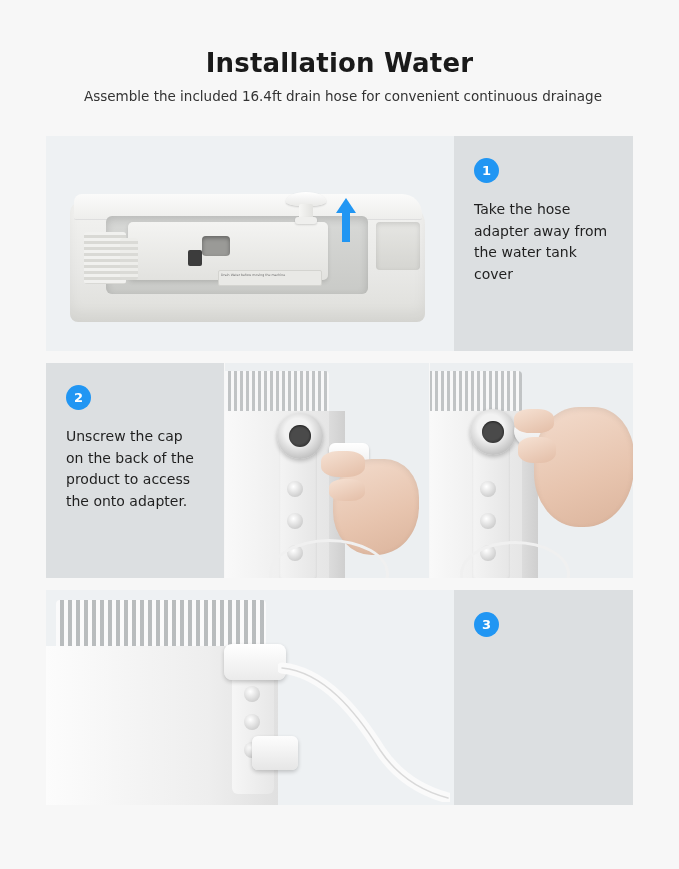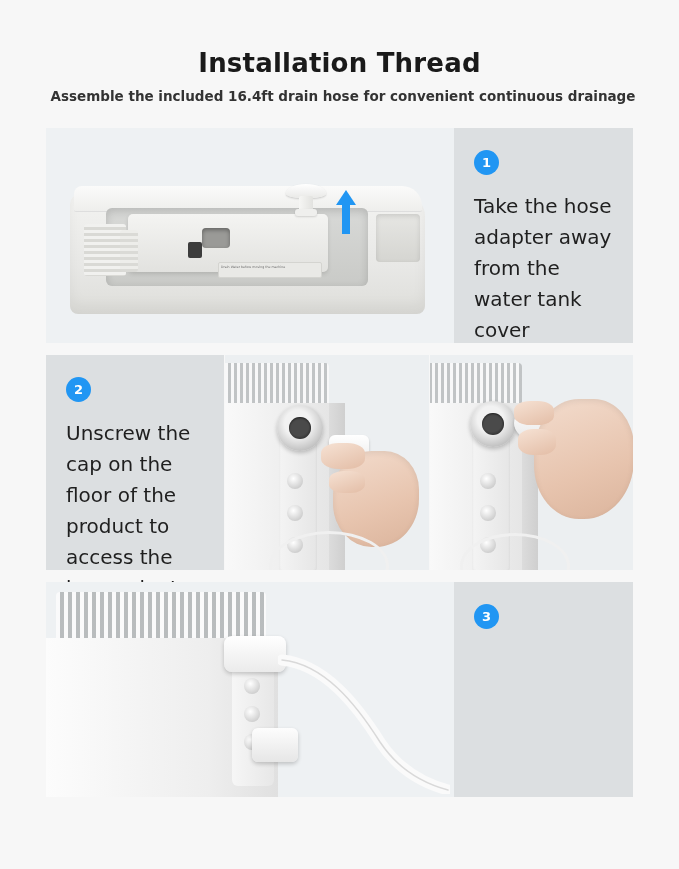--- a/index.html
+++ b/index.html
@@ -18,22 +18,22 @@
     font-size: 26px;
     font-weight: bold;
     letter-spacing: .2px;
     color:#1a1a1a;
     margin:0 0 10px 0;
     font-family: "DejaVu Sans", sans-serif;
   }
   .subtitle {
     font-size: 13.5px;
     color:#333;
-    margin:0;
-    font-weight: 700;
+    margin:8px;
+    font-weight: 400;
     padding-left: 7px;
   }
 
   .steps { padding: 24px 46px 0 46px; }
 
   .row { display:flex; width:100%; margin-bottom: 12px; }
   .row:last-child { margin-bottom:0; }
 
   .panel-img {
     background:#eef1f3;
@@ -52,21 +52,21 @@
     border-radius:50%;
     background:#2196f3;
     color:#fff;
     font-size:13px;
     font-weight:bold;
     display:flex; align-items:center; justify-content:center;
     margin-bottom:16px;
     flex: none;
   }
   .step-text {
-    font-size:20px;
+    font-size:14px;
     line-height:1.55;
     color:#1f1f1f;
     font-weight:400;
   }
 
   
   .row1 { height: 215px; }
   .row1 .panel-img { width: 408px; height:100%; }
   .row1 .panel-text { width: 179px; height:100%; }
 
@@ -274,21 +274,21 @@
   }
 
   .clip { position:absolute; inset:0; }
 </style>
 </head>
 <body>
 
 <div class="page">
 
   <div class="header">
-    <h1 class="title">Installation Thread</h1>
+    <h1 class="title">Installation Water</h1>
     <p class="subtitle">Assemble the included 16.4ft drain hose for convenient continuous drainage</p>
   </div>
 
   <div class="steps">
 
     <div class="row row1">
 
       <div class="panel-img">
         <div class="r1-device">
           <div class="r1-shell"></div>
@@ -317,21 +317,21 @@
         <div class="badge">1</div>
         <div class="step-text">Take the hose adapter away from the water tank cover</div>
       </div>
 
     </div>
 
     <div class="row row2">
 
       <div class="panel-text">
         <div class="badge">2</div>
-        <div class="step-text">Unscrew the cap on the floor of the product to access the hose adapter.</div>
+        <div class="step-text">Unscrew the cap on the back of the product to access the onto adapter.</div>
       </div>
 
       <div class="panel-img" style="margin-left:1px;">
         <div class="scene">
           <div class="vent"></div>
           <div class="body"></div>
           <div class="bodyedge"></div>
           <div class="platecol" style="left:54px;"></div>
           <div class="screw" style="top:118px;"></div>
           <div class="screw" style="top:150px;"></div>

